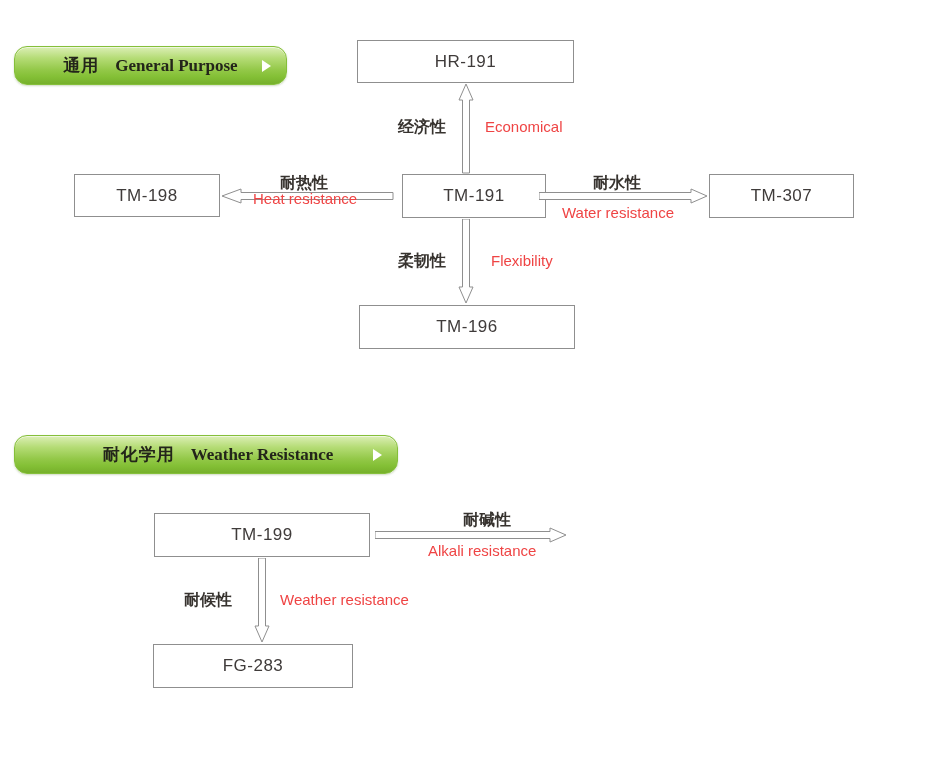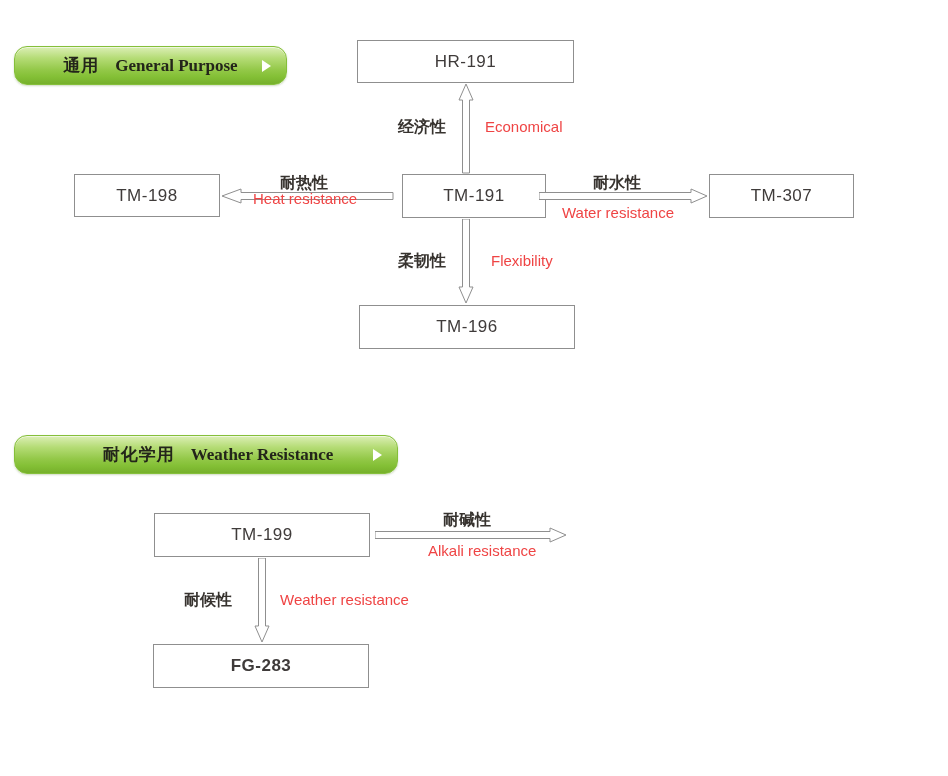--- a/index.html
+++ b/index.html
@@ -80,28 +80,28 @@
   <div class="lbl zh" style="left:398px;top:251px;">柔韧性</div>
   <div class="lbl en" style="left:491px;top:252px;">Flexibility</div>
 
   <div class="pill" style="left:14px;top:427px;width:384px;padding-left:24px;">
     <span class="zh">耐化学用</span>
     <span class="en">Weather Resistance</span>
     <span class="tri"></span>
   </div>
 
   <div class="node" style="left:154px;top:513px;width:216px;height:44px;">TM-199</div>
-  <div class="node" style="left:153px;top:644px;width:216px;height:44px;font-weight:bold;">FG-283</div>
+  <div class="node" style="left:153px;top:644px;width:200px;height:44px;">FG-283</div>
 
   <svg class="arrow" style="left:375px;top:527px;" width="193" height="16">
     <polygon points="0,4.5 175,4.5 175,1 191,8 175,15 175,11.5 0,11.5"></polygon>
   </svg>
   <svg class="arrow" style="left:251px;top:558px;" width="22" height="86">
     <polygon points="7.5,0 7.5,68 4,68 11,84 18,68 14.5,68 14.5,0"></polygon>
   </svg>
 
-  <div class="lbl zh" style="left:443px;top:510px;">耐碱性</div>
+  <div class="lbl zh" style="left:463px;top:510px;">耐碱性</div>
   <div class="lbl en" style="left:428px;top:542px;">Alkali resistance</div>
 
   <div class="lbl zh" style="left:184px;top:590px;">耐候性</div>
   <div class="lbl en" style="left:280px;top:591px;">Weather resistance</div>
 
 </div>
 
 </body></html>

